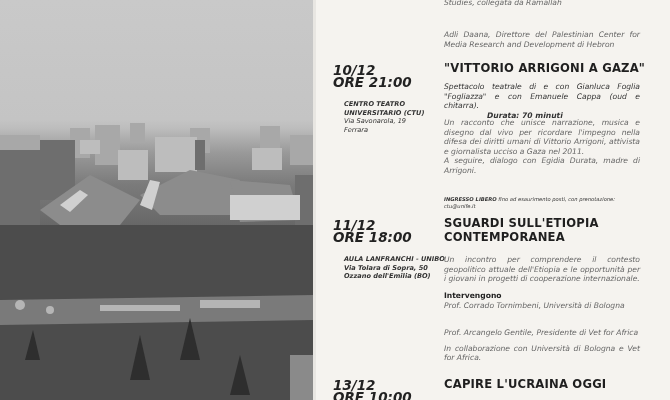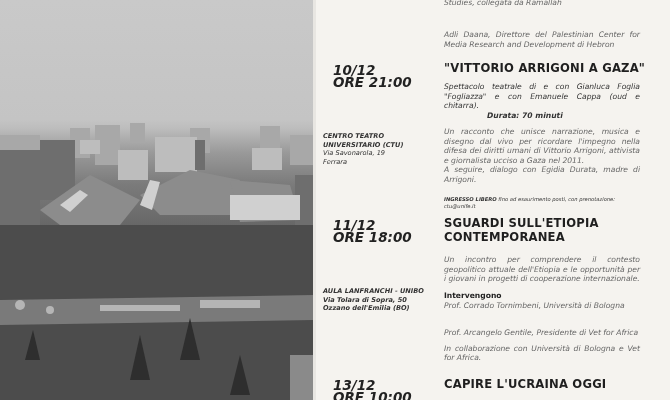--- a/index.html
+++ b/index.html
@@ -19,21 +19,21 @@
     position: absolute; left: 313px; top: 0; width: 3px; height: 400px;
     background: #e8e6e2;
   }
   .content { position: absolute; left: 316px; top: 0; width: 354px; height: 343px; }
   .abs { position: absolute; }
   .date {
     font-style: italic; font-weight: bold; color: #222;
     font-size: 13.5px; line-height: 15px; left: 17px;
   }
   .venue {
-    font-style: italic; font-size: 6.6px; line-height: 8.6px; color: #333; left: 7px; margin-top: 32px;
+    font-style: italic; font-size: 6.6px; line-height: 8.6px; color: #333; left: 28px;
   }
   .venue b { font-weight: bold; }
   .title {
     font-weight: bold; color: #1f1f1f; font-size: 11.6px; line-height: 14px;
     left: 128px; letter-spacing: 0.2px;
   }
   .desc {
     left: 128px; width: 196px; font-style: italic; color: #333;
     font-size: 7.6px; line-height: 9.6px; text-align: justify;
   }
@@ -120,21 +120,21 @@
     <div><b>CENTRO TEATRO</b></div>
     <div><b>UNIVERSITARIO (CTU)</b></div>
     <div>Via Savonarola, 19</div>
     <div>Ferrara</div>
   </div>
   <div class="abs title" style="top:61px;">"VITTORIO ARRIGONI A GAZA"</div>
   <div class="abs desc" style="top:82px;">
     <p>Spettacolo teatrale di e con Gianluca Foglia "Fogliazza" e con Emanuele Cappa (oud e chitarra).</p>
     <p class="bold-it">Durata: 70 minuti</p>
   </div>
-  <div class="abs desc light" style="top:127px;font-style:italic;">
+  <div class="abs desc light" style="top:118px;font-style:italic;">
     <p>Un racconto che unisce narrazione, musica e disegno dal vivo per ricordare l'impegno nella difesa dei diritti umani di Vittorio Arrigoni, attivista e giornalista ucciso a Gaza nel 2011.</p>
     <p>A seguire, dialogo con Egidia Durata, madre di Arrigoni.</p>
   </div>
   <div class="abs notice" style="top:196px;">
     <b>INGRESSO LIBERO</b><span> fino ad esaurimento posti, con prenotazione: ctu@unife.it</span>
   </div>
 
   <div class="abs date" style="top:218px;">11/12</div>
   <div class="abs date" style="top:230px;">ORE 18:00</div>
   <div class="abs venue" style="top:255px;">

